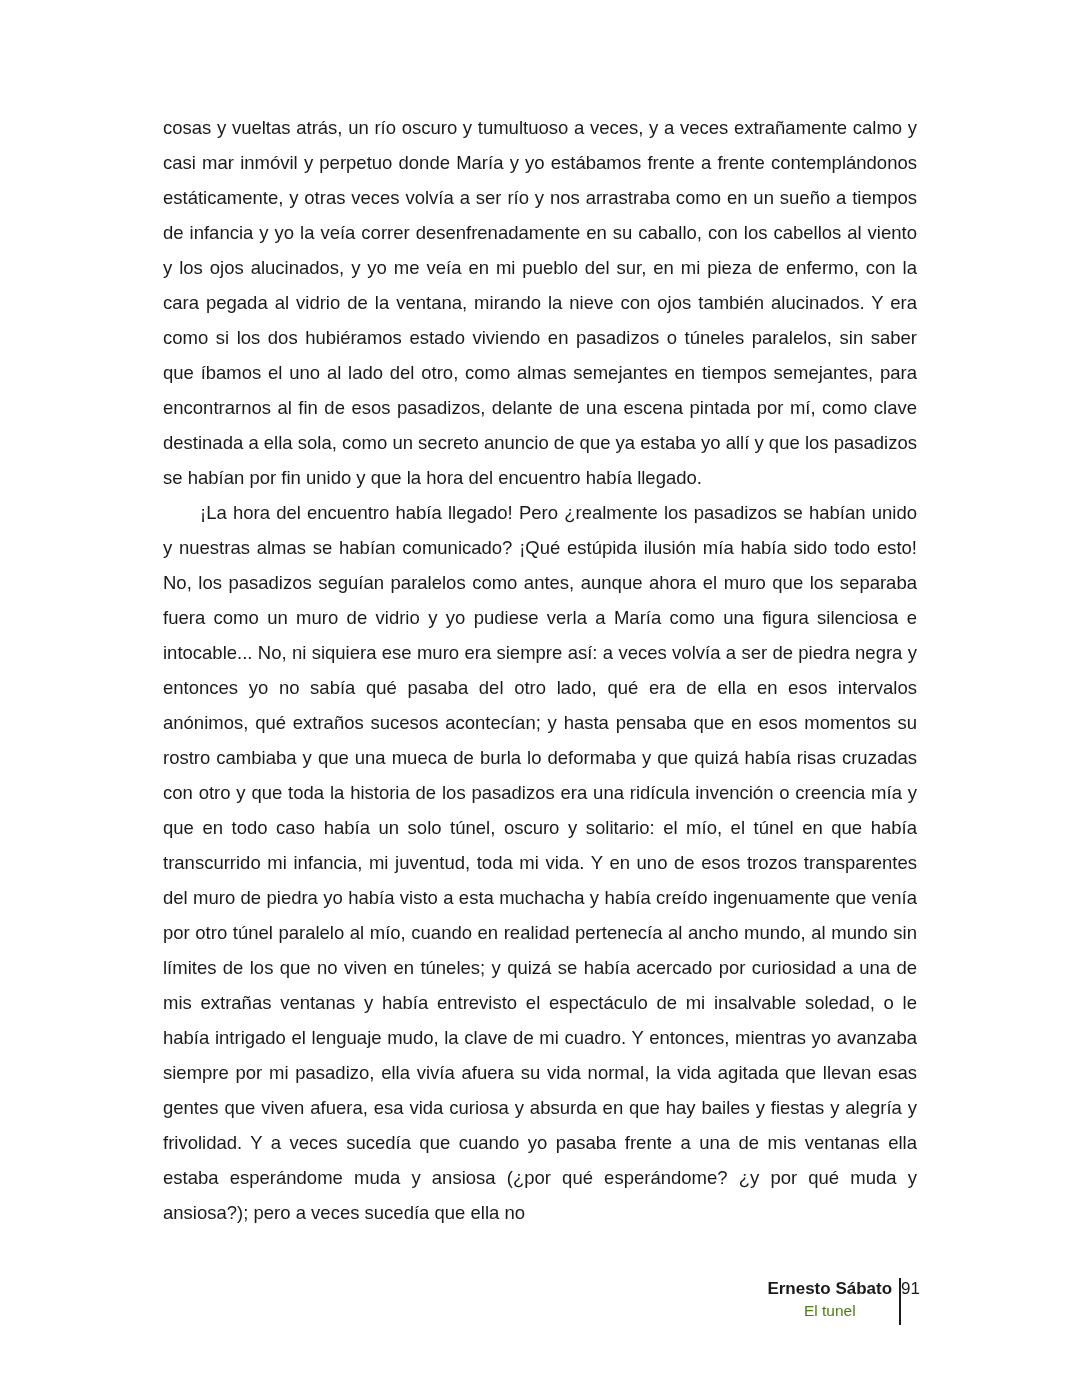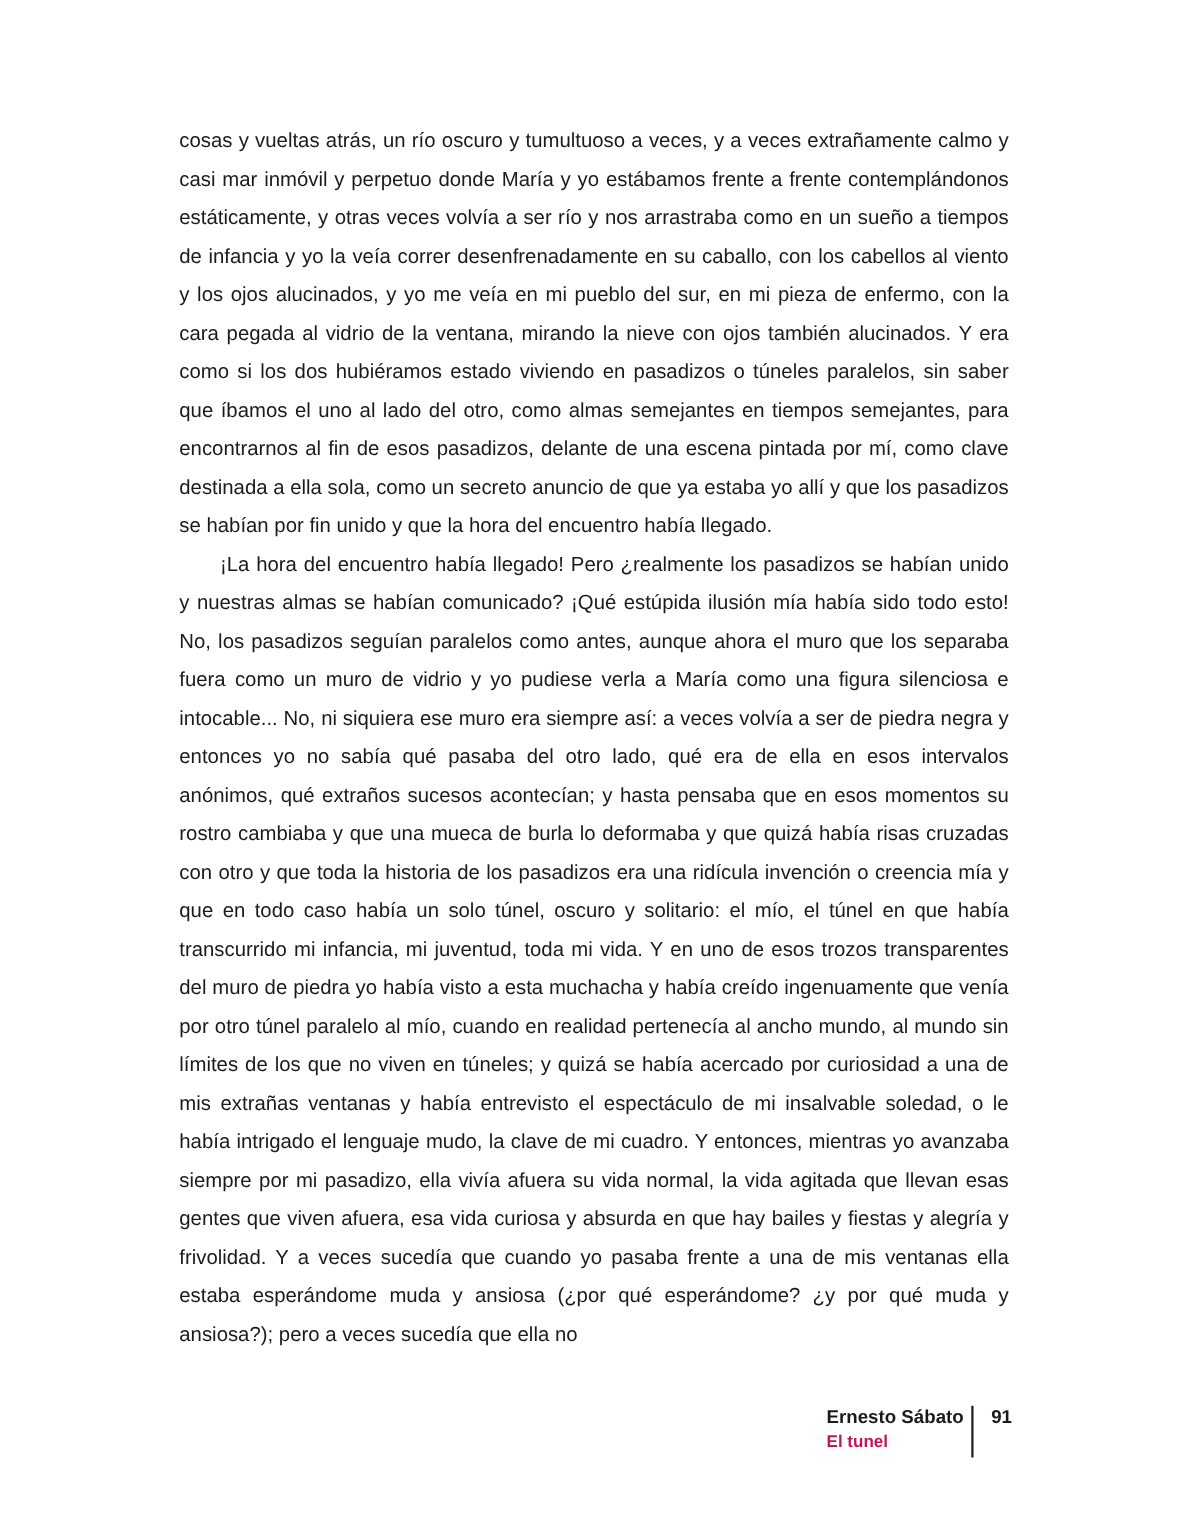--- a/index.html
+++ b/index.html
@@ -38,44 +38,43 @@
     position: absolute;
     right: 160px;
     top: 1278px;
     display: flex;
     flex-direction: row;
     align-items: stretch;
   }
   .footer-text {
     display: flex;
     flex-direction: column;
-    align-items: flex-start;
+    align-items: center;
     padding-right: 7px;
   }
   .footer-author {
     font-weight: bold;
     font-size: 17px;
     line-height: 22px;
   }
   .footer-title {
     font-size: 15.5px;
     line-height: 21px;
-    color: #be185d;
-    font-weight: bold;
+    color: #4d7c0f;
   }
   .footer-rule {
     width: 2px;
     background: #1a1a1a;
     margin-bottom: -4px;
   }
   .footer-page {
-    font-weight: bold;
+    font-weight: normal;
     font-size: 17px;
     line-height: 22px;
-    padding-left: 16px;
+    padding-left: 0;
     align-self: flex-start;
   }
 </style>
 </head>
 <body>
 
 <div class="page">
 
   <div class="text-block" id="paragraphs">
       <p class="para"><span class="">cosas y vueltas atrás, un río oscuro y tumultuoso a veces, y a veces extrañamente calmo y casi mar inmóvil y perpetuo donde María y yo estábamos frente a frente contemplándonos estáticamente, y otras veces volvía a ser río y nos arrastraba como en un sueño a tiempos de infancia y yo la veía correr desenfrenadamente en su caballo, con los cabellos al viento y los ojos alucinados, y yo me veía en mi pueblo del sur, en mi pieza de enfermo, con la cara pegada al vidrio de la ventana, mirando la nieve con ojos también alucinados. Y era como si los dos hubiéramos estado viviendo en pasadizos o túneles paralelos, sin saber que íbamos el uno al lado del otro, como almas semejantes en tiempos semejantes, para encontrarnos al fin de esos pasadizos, delante de una escena pintada por mí, como clave destinada a ella sola, como un secreto anuncio de que ya estaba yo allí y que los pasadizos se habían por fin unido y que la hora del encuentro había llegado.</span></p>

